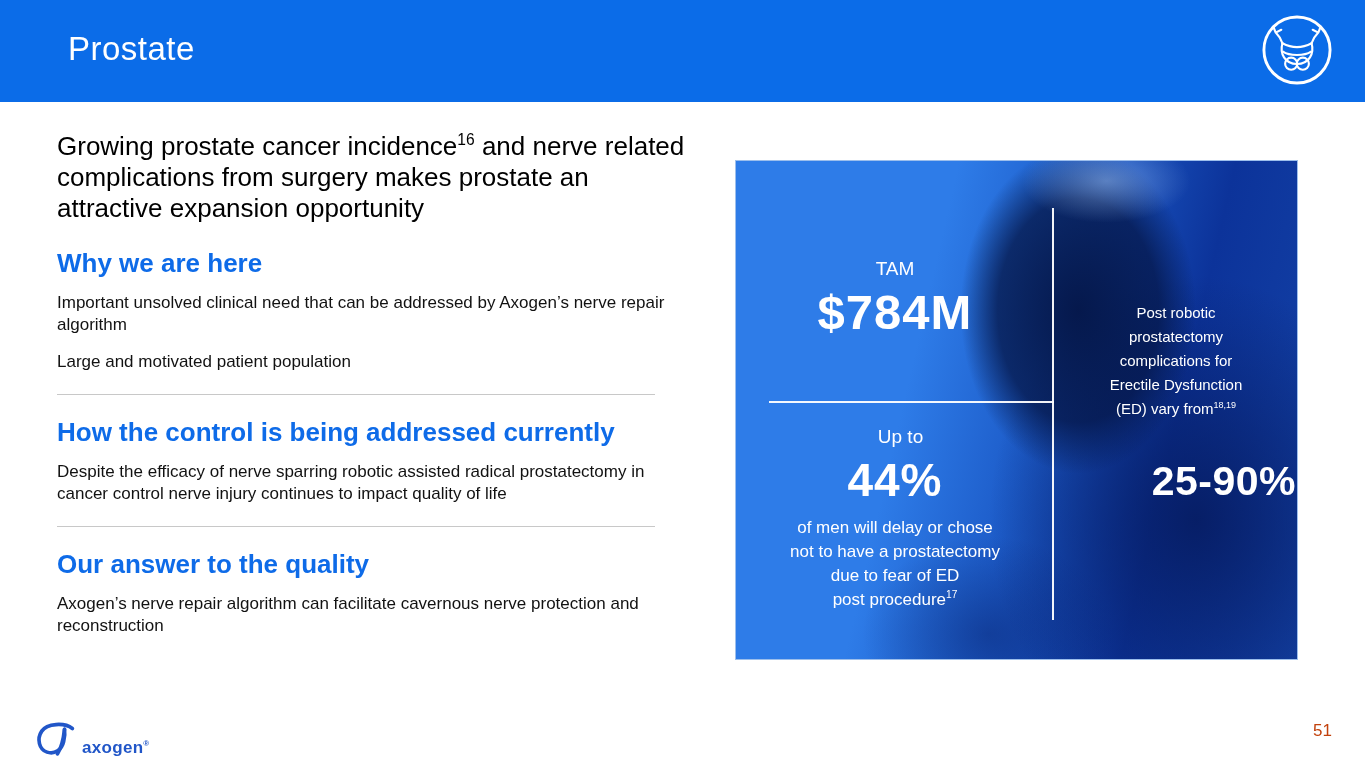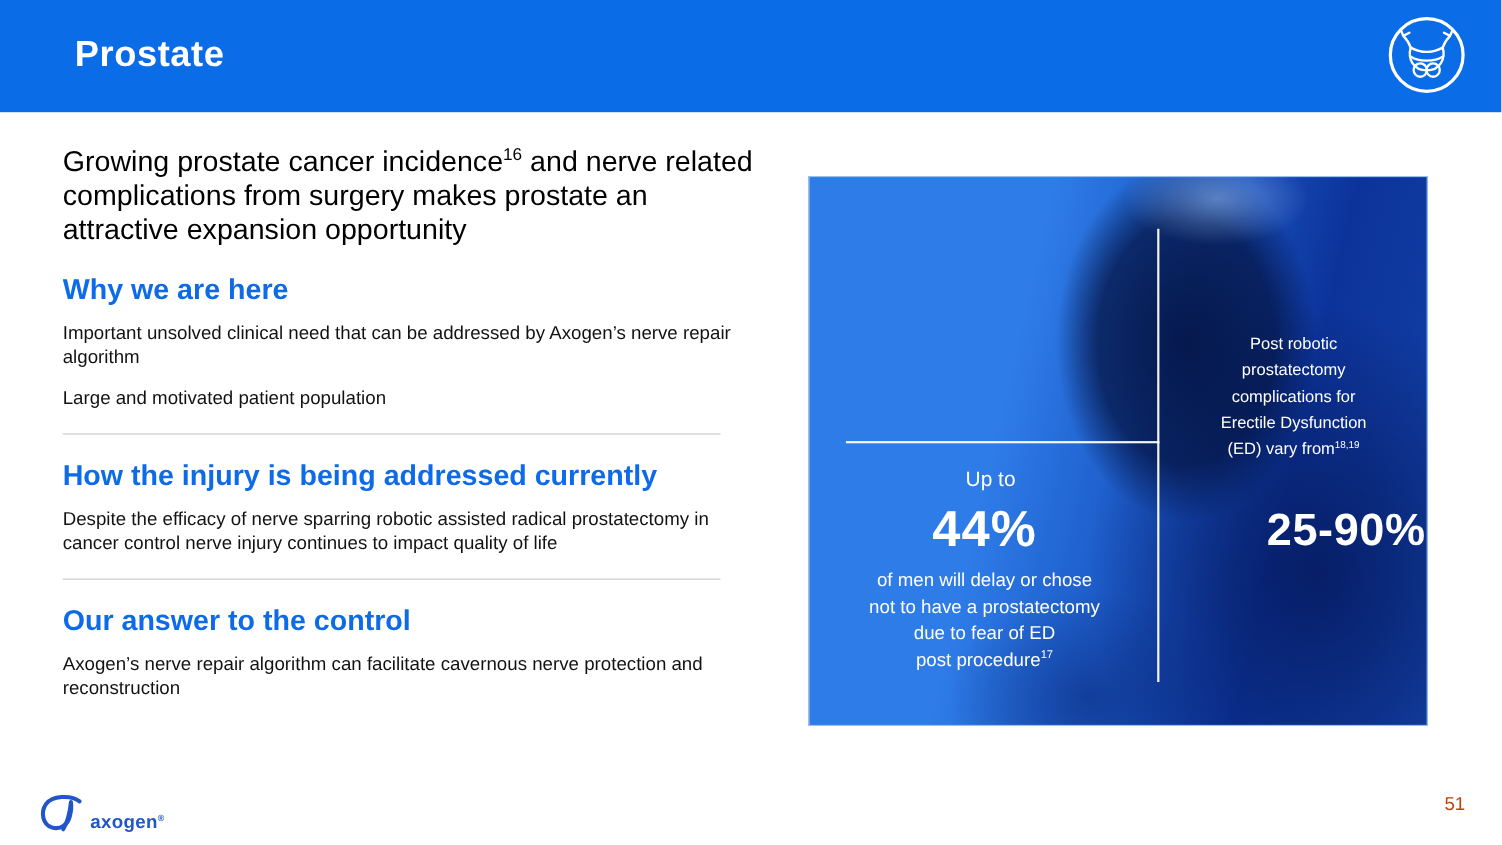--- a/index.html
+++ b/index.html
@@ -11,21 +11,21 @@
   }
   .slide { position: absolute; inset: 0; background: #ffffff; }
 
   
   .header-bar {
     position: absolute; left: 0; top: 0; width: 1365px; height: 102px;
     background: #0b6ce8;
   }
   .slide-title {
     position: absolute; left: 68px; top: 30px;
-    color: #ffffff; font-size: 33px; font-weight: bold; letter-spacing: 0.5px;
+    color: #ffffff; font-size: 33px; font-weight: normal; letter-spacing: 0.5px;
   }
   .header-icon {
     position: absolute; right: 31px; top: 13px; width: 74px; height: 74px;
   }
 
   
   .left-col { position: absolute; left: 57px; top: 131px; width: 640px; }
   .main-heading {
     font-size: 26px; font-weight: normal; color: #000000;
     line-height: 31px; width: 640px; margin-bottom: 24px;
@@ -123,36 +123,40 @@
 
     <div class="section">
       <h2 class="section-heading">Why we are here</h2>
       <p>Important unsolved clinical need that can be addressed by Axogen’s nerve repair algorithm</p>
       <p>Large and motivated patient population</p>
     </div>
 
     <hr class="divider">
 
     <div class="section">
-      <h2 class="section-heading">How the injury is being addressed currently</h2>
+      <h2 class="section-heading">How the control is being addressed currently</h2>
       <p>Despite the efficacy of nerve sparring robotic assisted radical prostatectomy in cancer control nerve injury continues to impact quality of life</p>
     </div>
 
     <hr class="divider">
 
     <div class="section">
-      <h2 class="section-heading">Our answer to the control</h2>
+      <h2 class="section-heading">Our answer to the quality</h2>
       <p>Axogen’s nerve repair algorithm can facilitate cavernous nerve protection and reconstruction</p>
     </div>
   </div>
 
   <div class="stats-panel">
     <div class="v-line"></div>
     <div class="h-line"></div>
 
+    <div class="tam-block">
+      <div class="tam-label">TAM</div>
+      <div class="tam-value">$784M</div>
+    </div>
 
     <div class="right-top">
       <div>Post robotic</div>
       <div>prostatectomy</div>
       <div>complications for</div>
       <div>Erectile Dysfunction</div>
       <div><span>(ED) vary from</span><sup class="sup">18,19</sup></div>
     </div>
 
     <div class="left-bottom">

